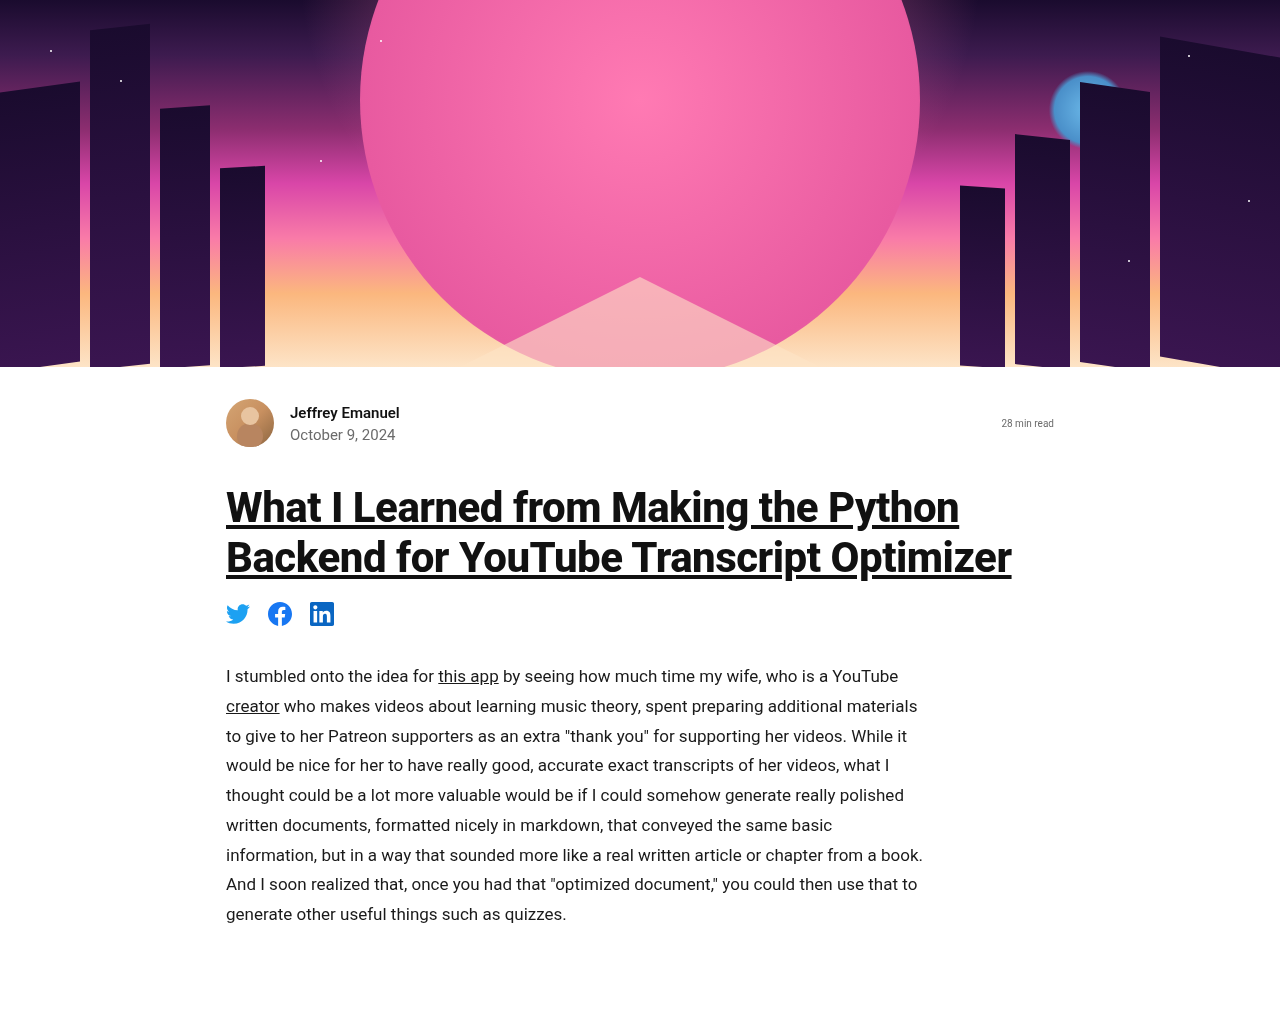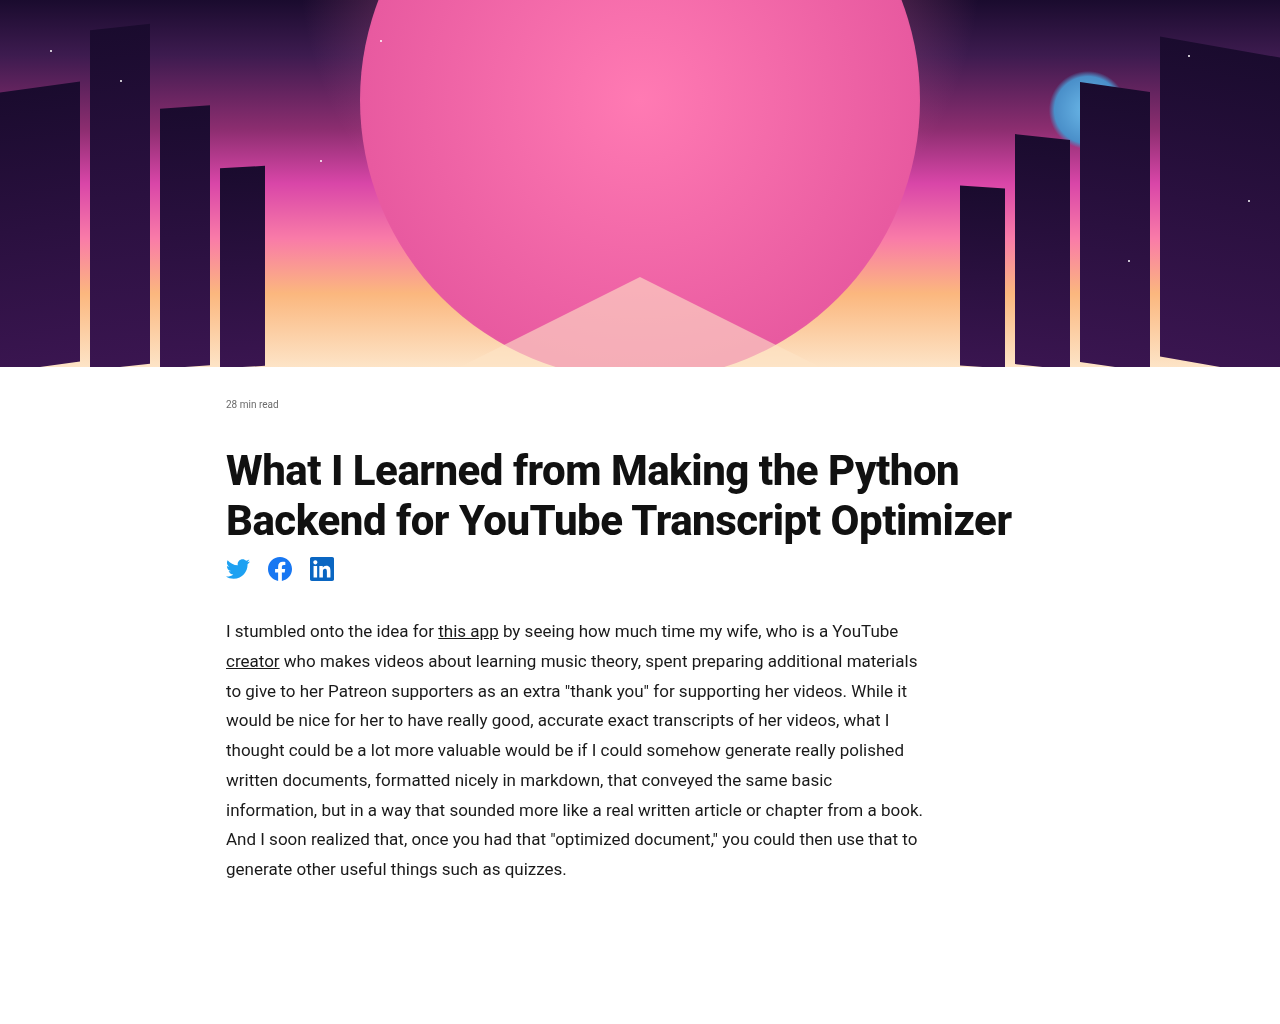--- a/index.html
+++ b/index.html
@@ -121,22 +121,23 @@
     }
     .read-time {
       font-size: 10px;
       color: #6b6b6b;
     }
     .title {
       font-size: 42px;
       font-weight: 800;
       line-height: 1.18;
       color: #111;
-      margin-bottom: 12px;
+      margin-bottom: 20px;
       letter-spacing: -0.5px;
+      text-decoration: underline;
     }
     .social-row {
       display: flex;
       gap: 18px;
       margin-bottom: 36px;
     }
     .social-icon {
       width: 24px;
       height: 24px;
       color: #1877f2;
@@ -181,20 +182,27 @@
   <div class="star" style="top:80px;left:120px"></div>
   <div class="star" style="top:160px;left:320px"></div>
   <div class="star" style="top:55px;right:90px"></div>
   <div class="star" style="top:200px;right:30px"></div>
   <div class="star" style="top:50px;left:50px"></div>
   <div class="star" style="top:260px;right:150px"></div>
 </div>
 
 <div class="content">
   <div class="meta-row">
+    <div class="author-block">
+      <div class="avatar"></div>
+      <div>
+        <div class="author-name">Jeffrey Emanuel</div>
+        <div class="post-date">October 9, 2024</div>
+      </div>
+    </div>
     <div class="read-time">28 min read</div>
   </div>
 
   <h1 class="title">What I Learned from Making the Python Backend for YouTube Transcript Optimizer</h1>
 
   <div class="social-row">
     <a class="social-icon twitter">
       <svg viewBox="0 0 24 24">
           <path d="M23.954 4.569c-.885.389-1.83.654-2.825.775 1.014-.611 1.794-1.574 2.163-2.724-.951.555-2.005.959-3.127 1.184-.896-.959-2.173-1.559-3.591-1.559-2.717 0-4.92 2.203-4.92 4.917 0 .39.045.765.127 1.124C7.691 8.094 4.066 6.13 1.64 3.161c-.427.722-.666 1.561-.666 2.475 0 1.71.87 3.213 2.188 4.096-.807-.026-1.566-.248-2.228-.616v.061c0 2.385 1.693 4.374 3.946 4.827-.413.111-.849.171-1.296.171-.314 0-.615-.03-.916-.086.631 1.953 2.445 3.377 4.604 3.417-1.68 1.319-3.809 2.105-6.102 2.105-.39 0-.779-.023-1.17-.067 2.189 1.394 4.768 2.209 7.557 2.209 9.054 0 13.999-7.496 13.999-13.986 0-.209 0-.42-.015-.63.961-.689 1.8-1.56 2.46-2.548l-.047-.02z"></path>
         </svg>

